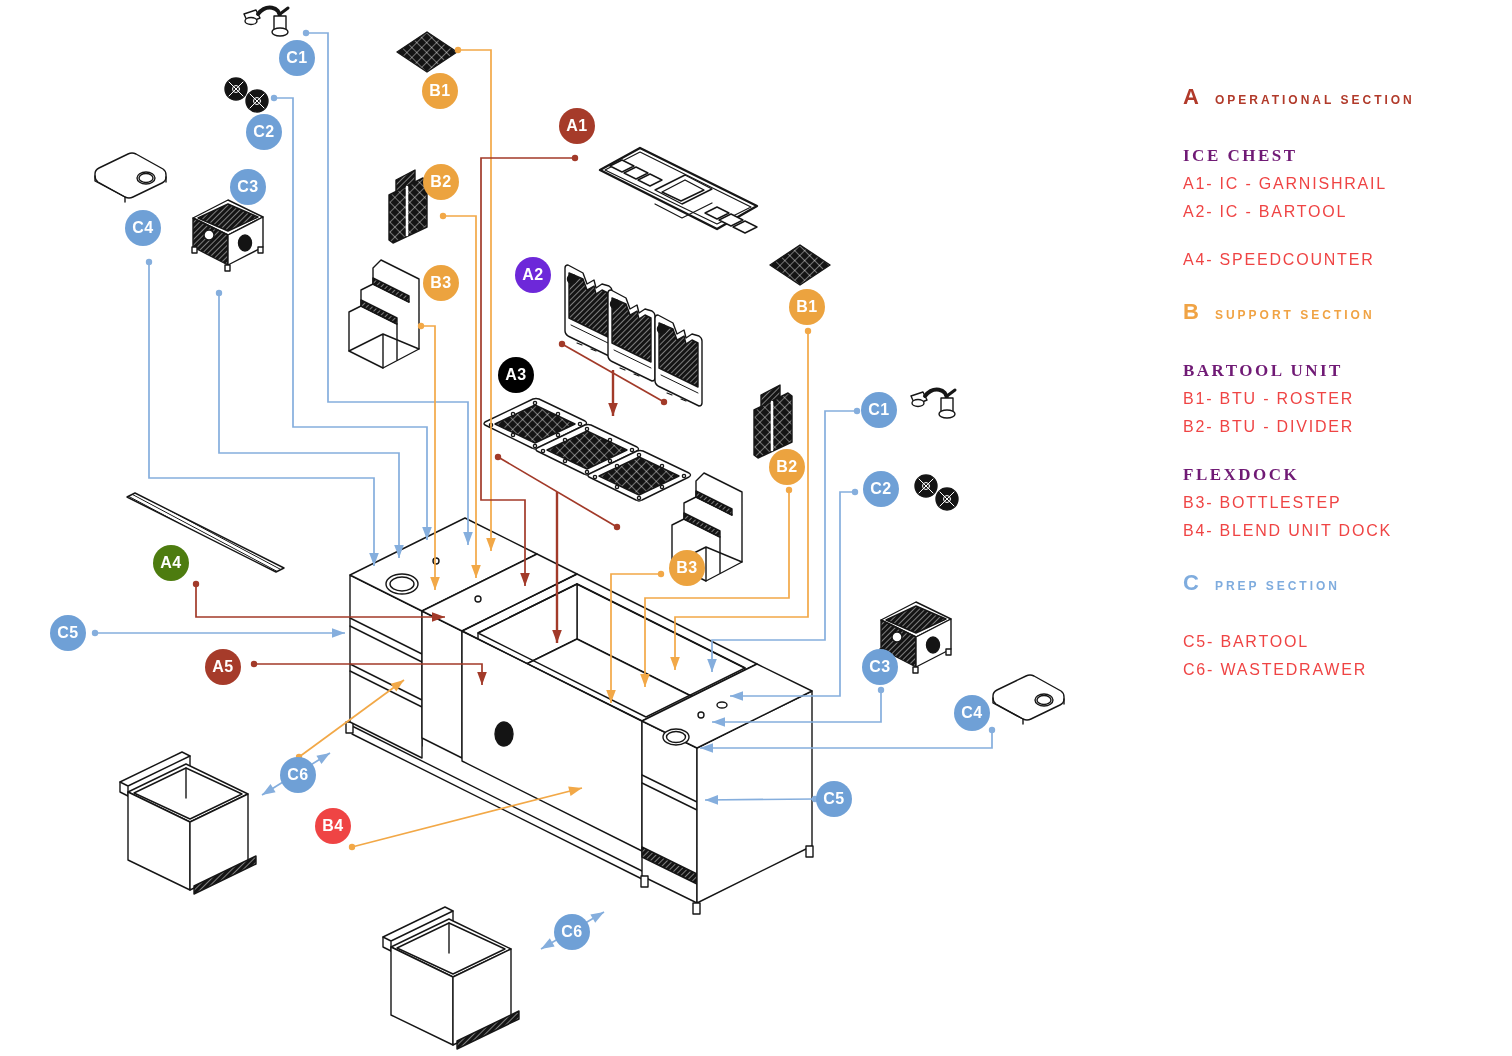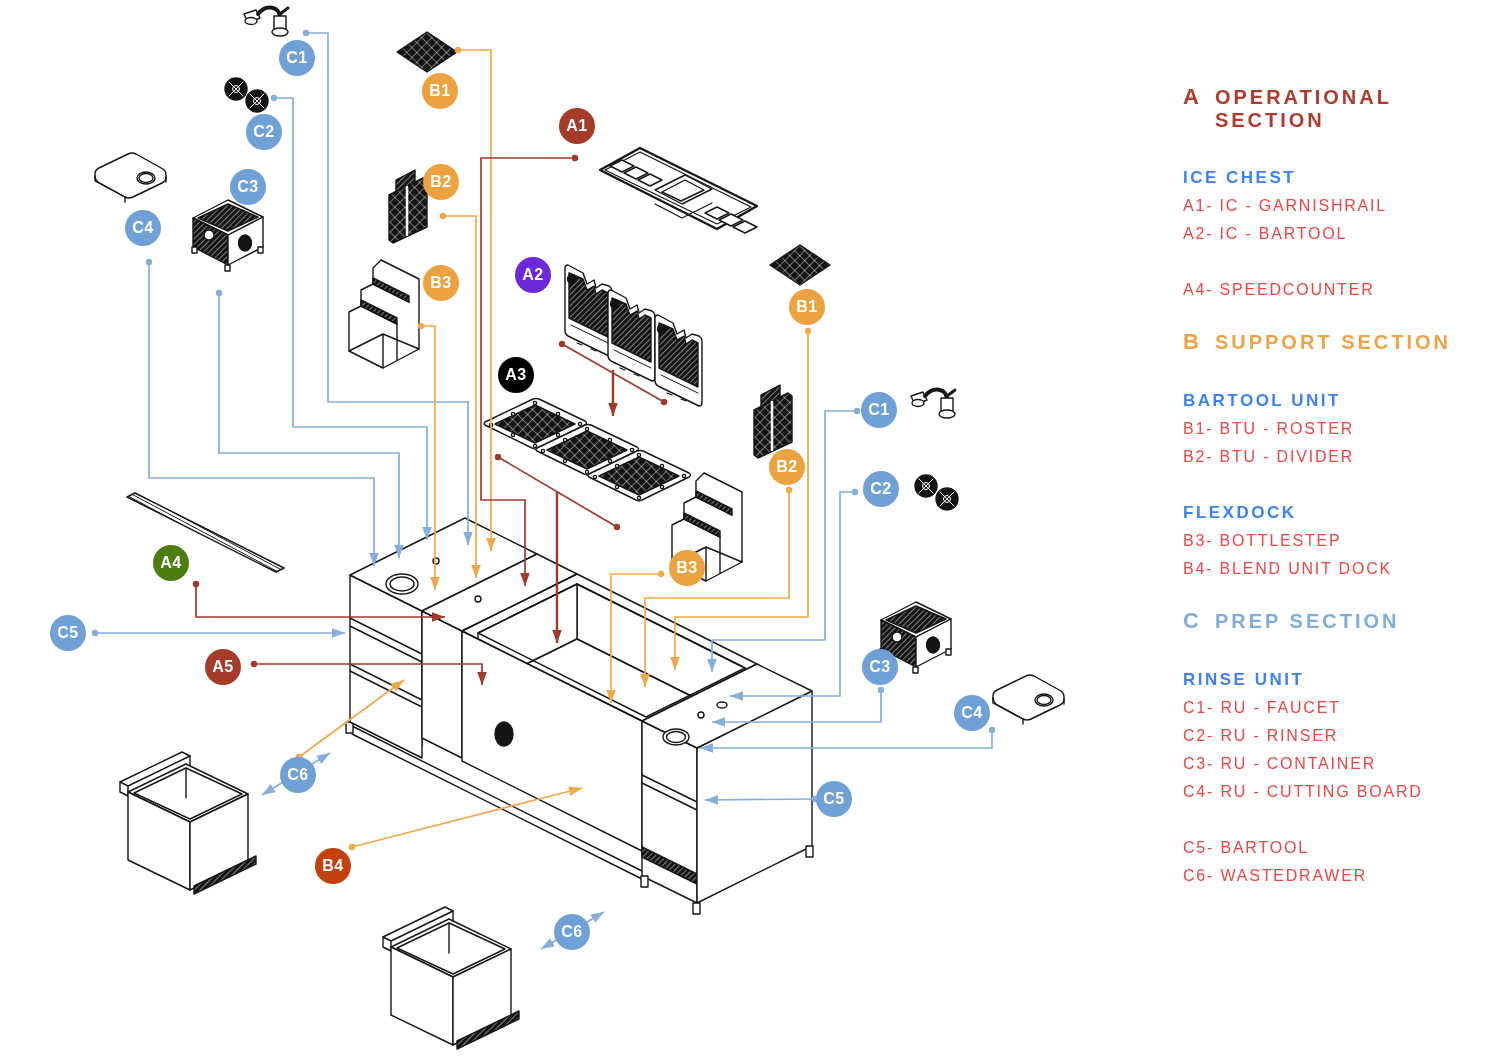--- a/index.html
+++ b/index.html
@@ -7,25 +7,25 @@
          font-family:"Liberation Sans", sans-serif;}
   #diagram-svg{position:absolute;left:0;top:0;}
   
   .badge{position:absolute;width:36px;height:36px;border-radius:50%;display:flex;
          align-items:center;justify-content:center;color:#fff;font-weight:700;font-size:16px;
          letter-spacing:.5px;user-select:none;}
   
   #legend{position:absolute;left:1183px;top:84px;width:300px;color:#23232d;}
   .lg-head{display:flex;align-items:baseline;margin-bottom:32px;}
   .lg-letter{font-size:22px;font-weight:700;margin-right:16px;}
-  .lg-title{font-size:20px;font-weight:700;letter-spacing:3px;}
+  .lg-title{font-size:12px;font-weight:700;letter-spacing:3px;}
   .lg-block{margin-top:0;}
-  .lg-block + .lg-block{margin-top:28px;}
+  .lg-block + .lg-block{margin-top:20px;}
   .lg-heading{font-size:17px;font-weight:700;letter-spacing:2.5px;height:28px;
-              display:flex;align-items:center;color:#3b82f6;}
+              display:flex;align-items:center;color:#701a75;font-family:Liberation Serif, serif;}
   .lg-item{font-size:16px;font-weight:400;letter-spacing:1.8px;height:28px;
            display:flex;align-items:center;white-space:nowrap;color:#ef4444;}
   .lg-section{margin-bottom:25px;}
 </style>
 </head>
 <body>
 
 <div id="stage">
 
 <svg id="diagram-svg" width="1512" height="1056" viewBox="0 0 1512 1056">
@@ -397,21 +397,21 @@
       <div class="badge" style="left: 515px; top: 257px; background: #6d28d9;">A2</div>
       <div class="badge" style="left: 498px; top: 357px; background: #000000;">A3</div>
       <div class="badge" style="left: 153px; top: 545px; background: #4d7c0f;">A4</div>
       <div class="badge" style="left: 205px; top: 649px; background: rgb(166, 59, 42);">A5</div>
       <div class="badge" style="left: 422px; top: 73px; background: rgb(236, 163, 63);">B1</div>
       <div class="badge" style="left: 423px; top: 164px; background: rgb(236, 163, 63);">B2</div>
       <div class="badge" style="left: 423px; top: 265px; background: rgb(236, 163, 63);">B3</div>
       <div class="badge" style="left: 789px; top: 289px; background: rgb(236, 163, 63);">B1</div>
       <div class="badge" style="left: 769px; top: 449px; background: rgb(236, 163, 63);">B2</div>
       <div class="badge" style="left: 669px; top: 550px; background: rgb(236, 163, 63);">B3</div>
-      <div class="badge" style="left: 315px; top: 848px; background: #c2410c;">B4</div>
+      <div class="badge" style="left: 315px; top: 808px; background: #ef4444;">B4</div>
       <div class="badge" style="left: 279px; top: 40px; background: rgb(111, 160, 214);">C1</div>
       <div class="badge" style="left: 246px; top: 114px; background: rgb(111, 160, 214);">C2</div>
       <div class="badge" style="left: 230px; top: 169px; background: rgb(111, 160, 214);">C3</div>
       <div class="badge" style="left: 125px; top: 210px; background: rgb(111, 160, 214);">C4</div>
       <div class="badge" style="left: 861px; top: 392px; background: rgb(111, 160, 214);">C1</div>
       <div class="badge" style="left: 863px; top: 471px; background: rgb(111, 160, 214);">C2</div>
       <div class="badge" style="left: 862px; top: 649px; background: rgb(111, 160, 214);">C3</div>
       <div class="badge" style="left: 954px; top: 695px; background: rgb(111, 160, 214);">C4</div>
       <div class="badge" style="left: 50px; top: 615px; background: rgb(111, 160, 214);">C5</div>
       <div class="badge" style="left: 816px; top: 781px; background: rgb(111, 160, 214);">C5</div>
@@ -449,26 +449,19 @@
           <div class="lg-item">B3- BOTTLESTEP</div>
           <div class="lg-item">B4- BLEND UNIT DOCK</div>
         </div>
       </div>
       <div class="lg-section">
         <div class="lg-head" style="color: rgb(127, 172, 222);">
           <span class="lg-letter">C</span>
           <span class="lg-title">PREP SECTION</span>
         </div>
         <div class="lg-block">
-          <div class="lg-heading">RINSE UNIT</div>
-          <div class="lg-item">C1- RU - FAUCET</div>
-          <div class="lg-item">C2- RU - RINSER</div>
-          <div class="lg-item">C3- RU - CONTAINER</div>
-          <div class="lg-item">C4- RU - CUTTING BOARD</div>
-        </div>
-        <div class="lg-block">
           <div class="lg-item">C5- BARTOOL</div>
           <div class="lg-item">C6- WASTEDRAWER</div>
         </div>
       </div>
     </div>
 
 </div>
 
 </body></html>

